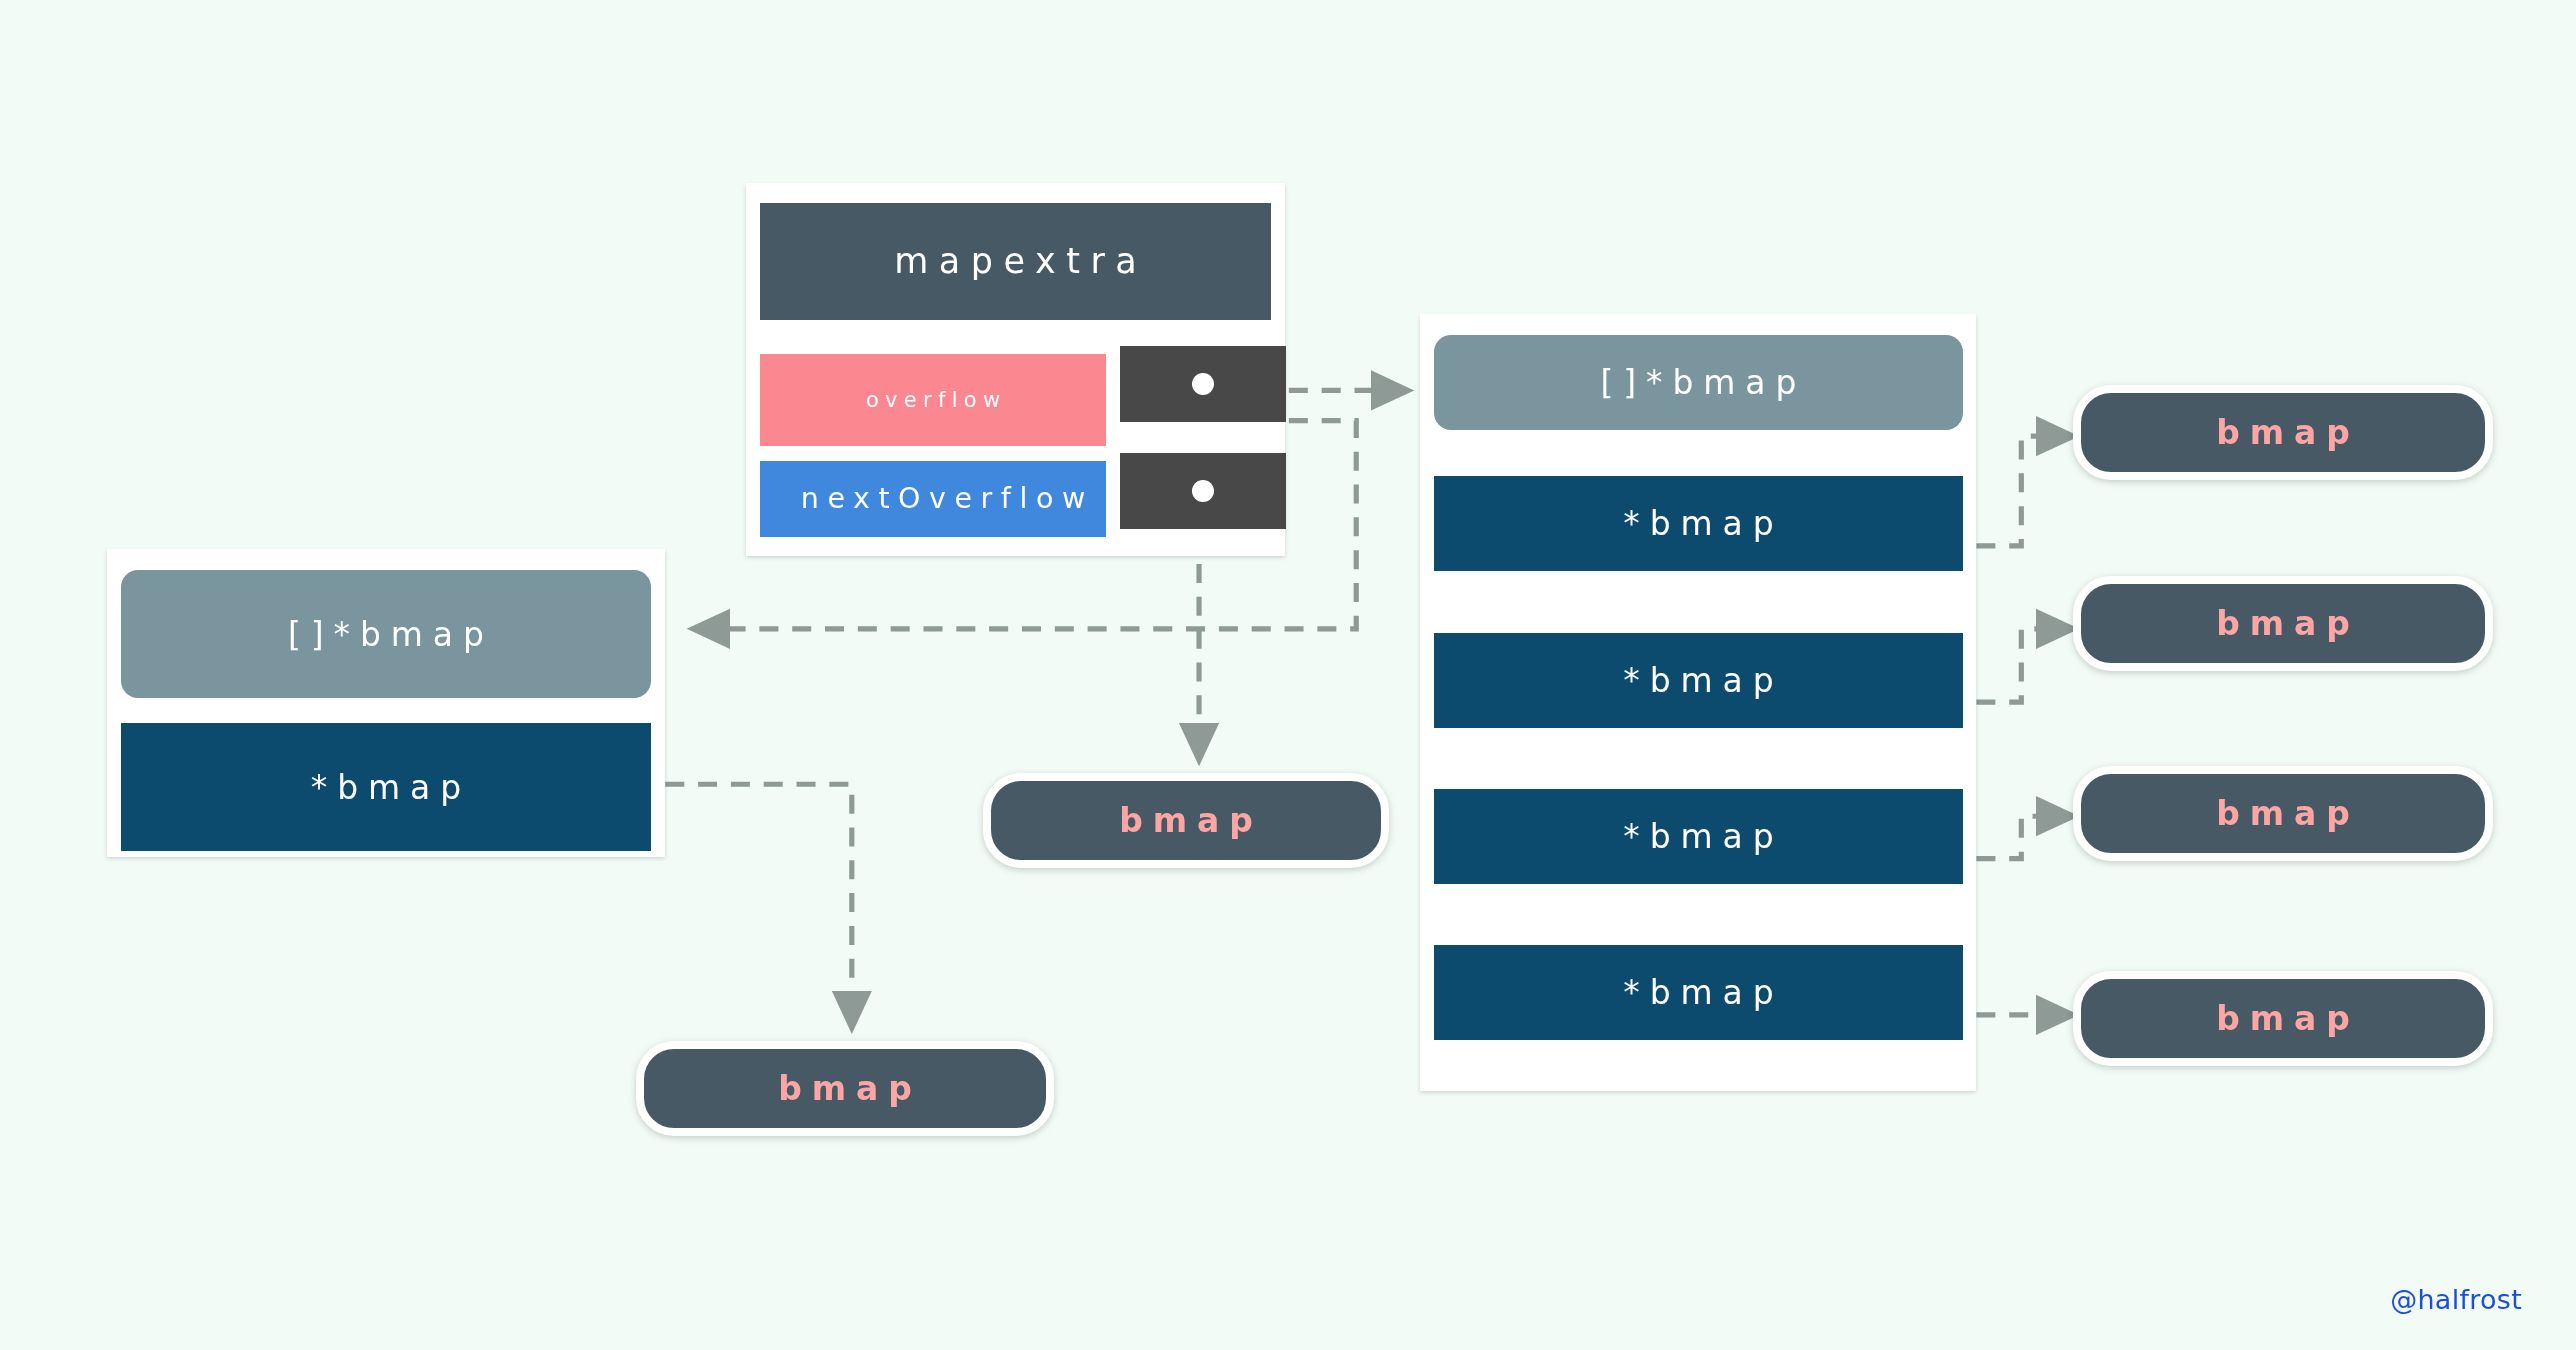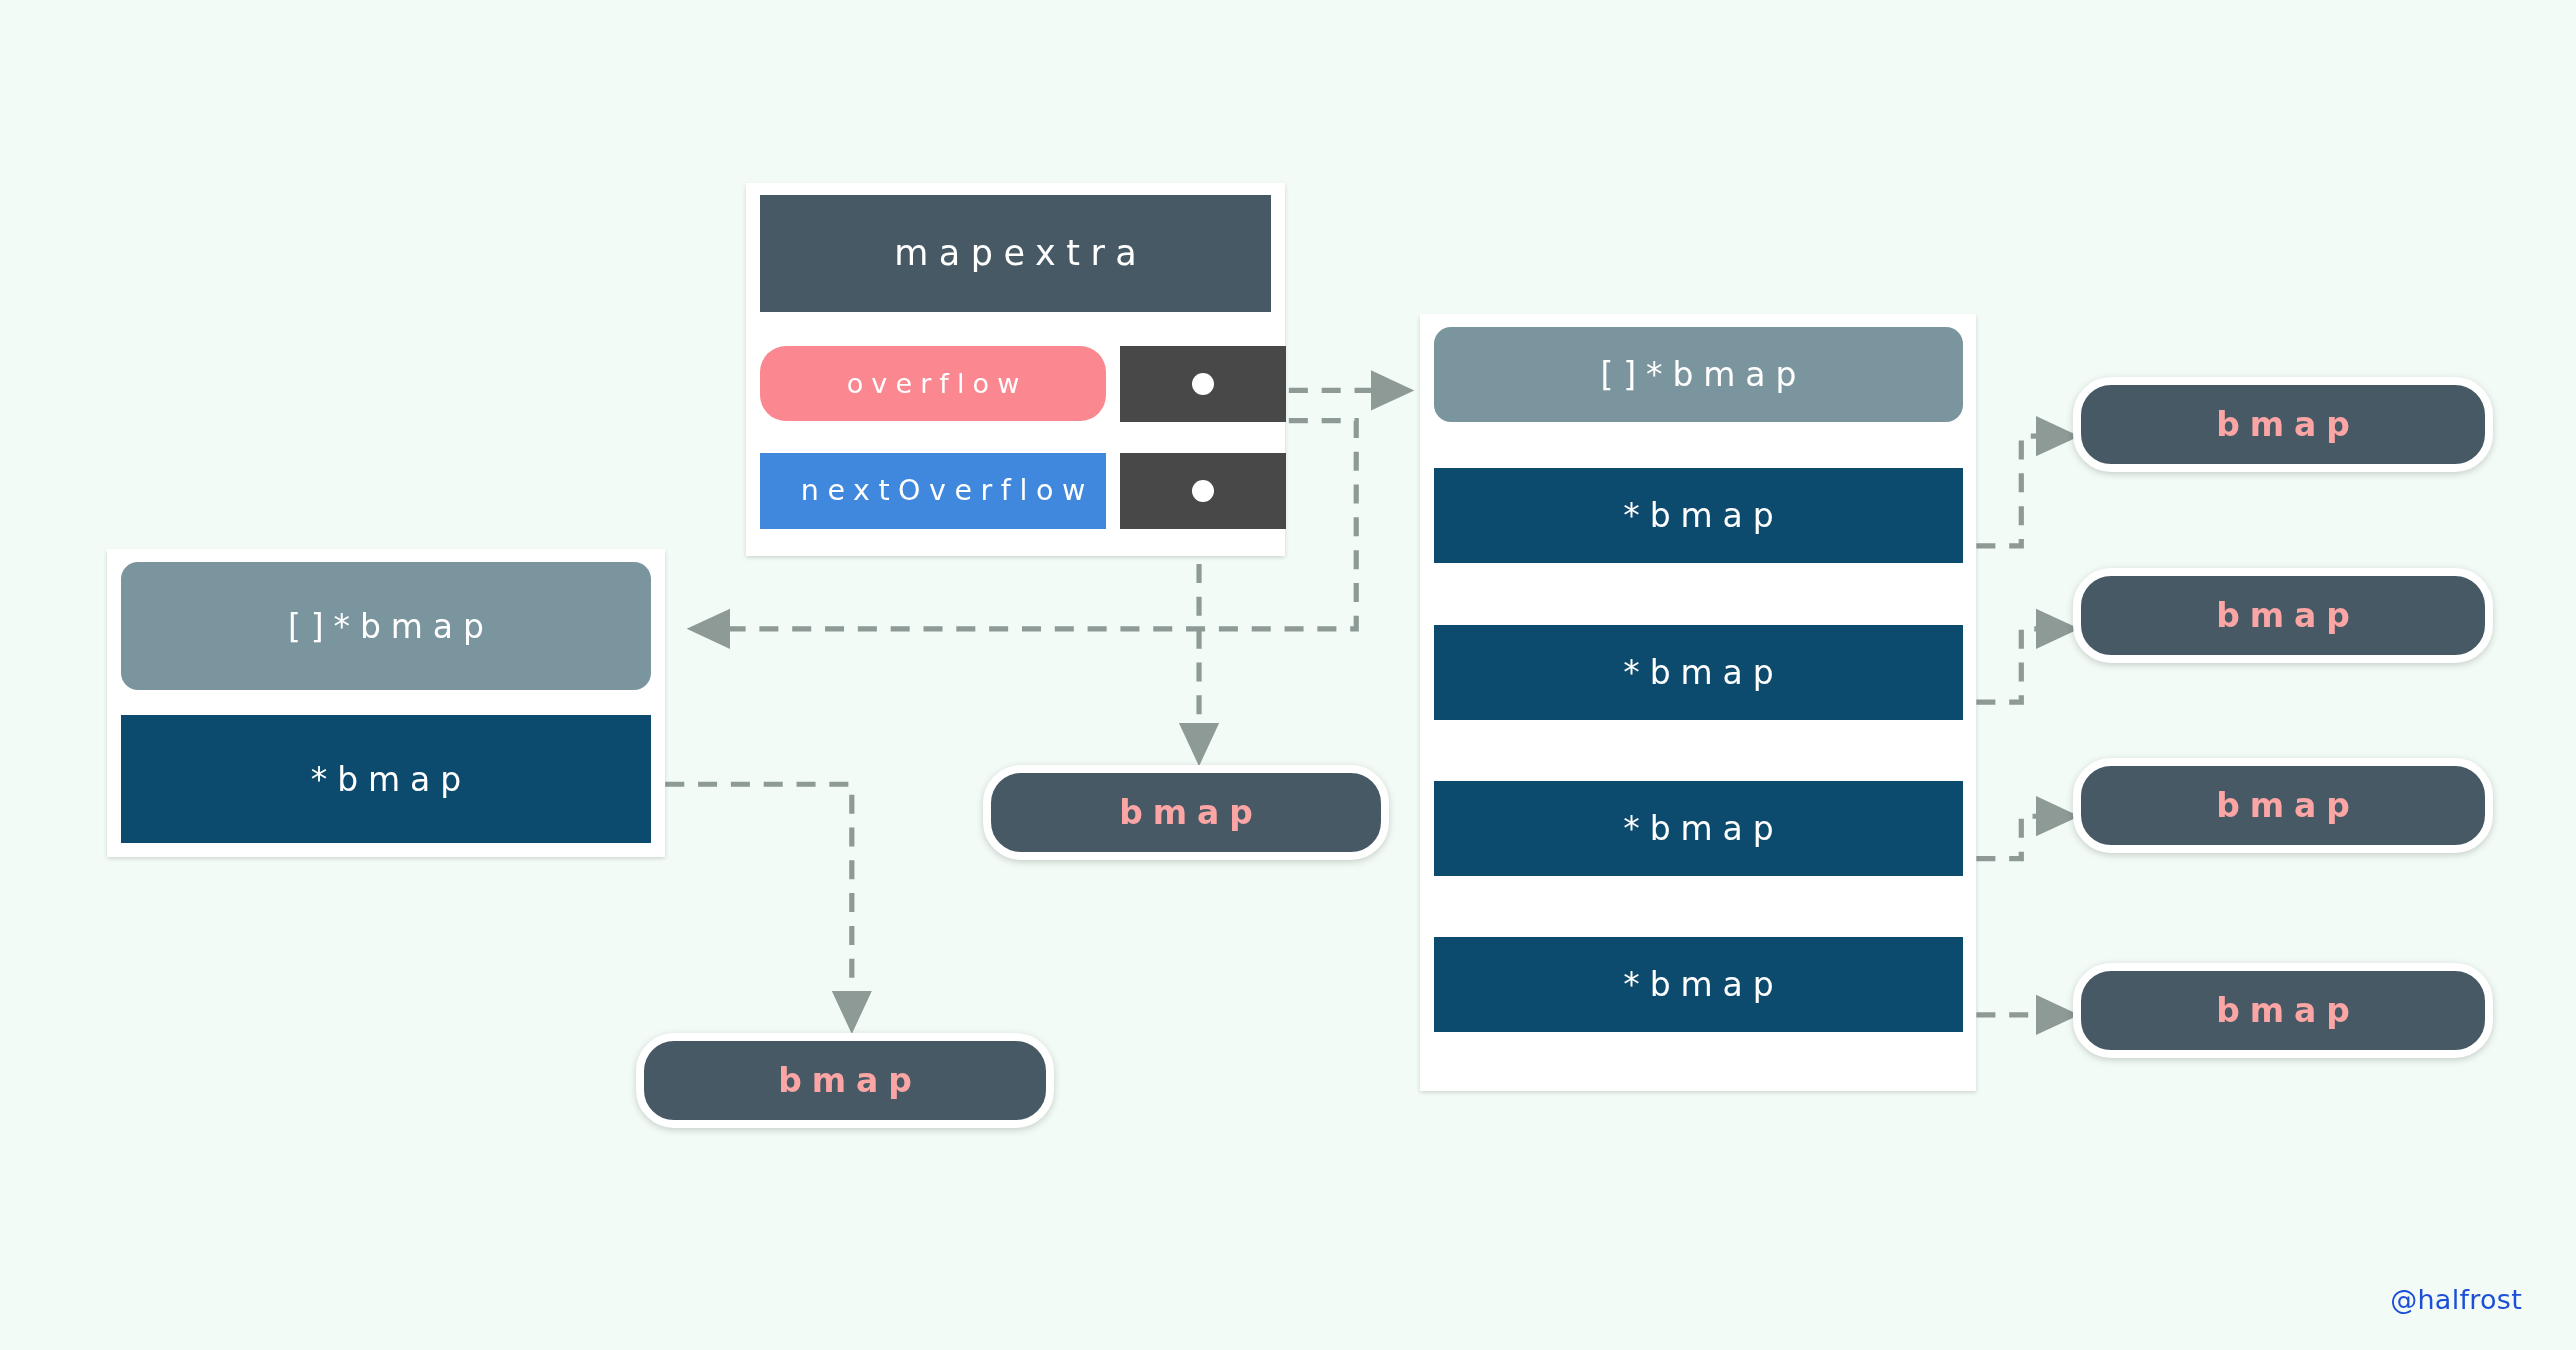--- a/index.html
+++ b/index.html
@@ -23,20 +23,21 @@
     display:flex;align-items:center;justify-content:center;
     color:#ffffff;
     box-sizing:border-box;
     white-space:nowrap;
   }
   .lbl{
     letter-spacing:.30em;
     text-indent:.30em;
     font-weight:400;
     line-height:1;
+    margin-top:8px;
   }
 
   
   .f-dark   {background:#475965;}
   .f-slate  {background:#7b959e;border-radius:17px;}
   .f-teal   {background:#0c4a6e;}
   .f-pink   {background:#fb8791;}
   .f-blue   {background:#4088de;padding-left:20px;}
   .f-ptr    {background:#484848;}
 
@@ -94,21 +95,21 @@
       <path d="M2288,813 L2340,813 L2340,728 L2400,728"></path>
       <path d="M2288,994 L2340,994 L2340,945 L2400,945"></path>
       <path d="M2288,1175 L2400,1175"></path>
     </g>
   </svg>
 
   <div class="card" style="left:746px;top:183px;width:539px;height:373px;"></div>
 
   <div class="cell f-dark lbl" style="left:760px;top:195px;width:511px;height:117px;font-size:35px;">mapextra</div>
 
-  <div class="cell f-pink lbl" style="left:760px;top:346px;width:346px;height:75px;font-size:27px;border-radius:26px;">overflow</div>
+  <div class="cell f-pink lbl" style="left:760px;top:346px;width:346px;height:92px;font-size:21px;">overflow</div>
   <div class="cell f-ptr" style="left:1120px;top:346px;width:166px;height:76px;">
     <span class="dot"></span>
   </div>
 
   <div class="cell f-blue lbl" style="left:760px;top:453px;width:346px;height:76px;font-size:28.5px;">nextOverflow</div>
   <div class="cell f-ptr" style="left:1120px;top:453px;width:166px;height:76px;">
     <span class="dot"></span>
   </div>
 
   <div class="card" style="left:107px;top:549px;width:558px;height:308px;"></div>

